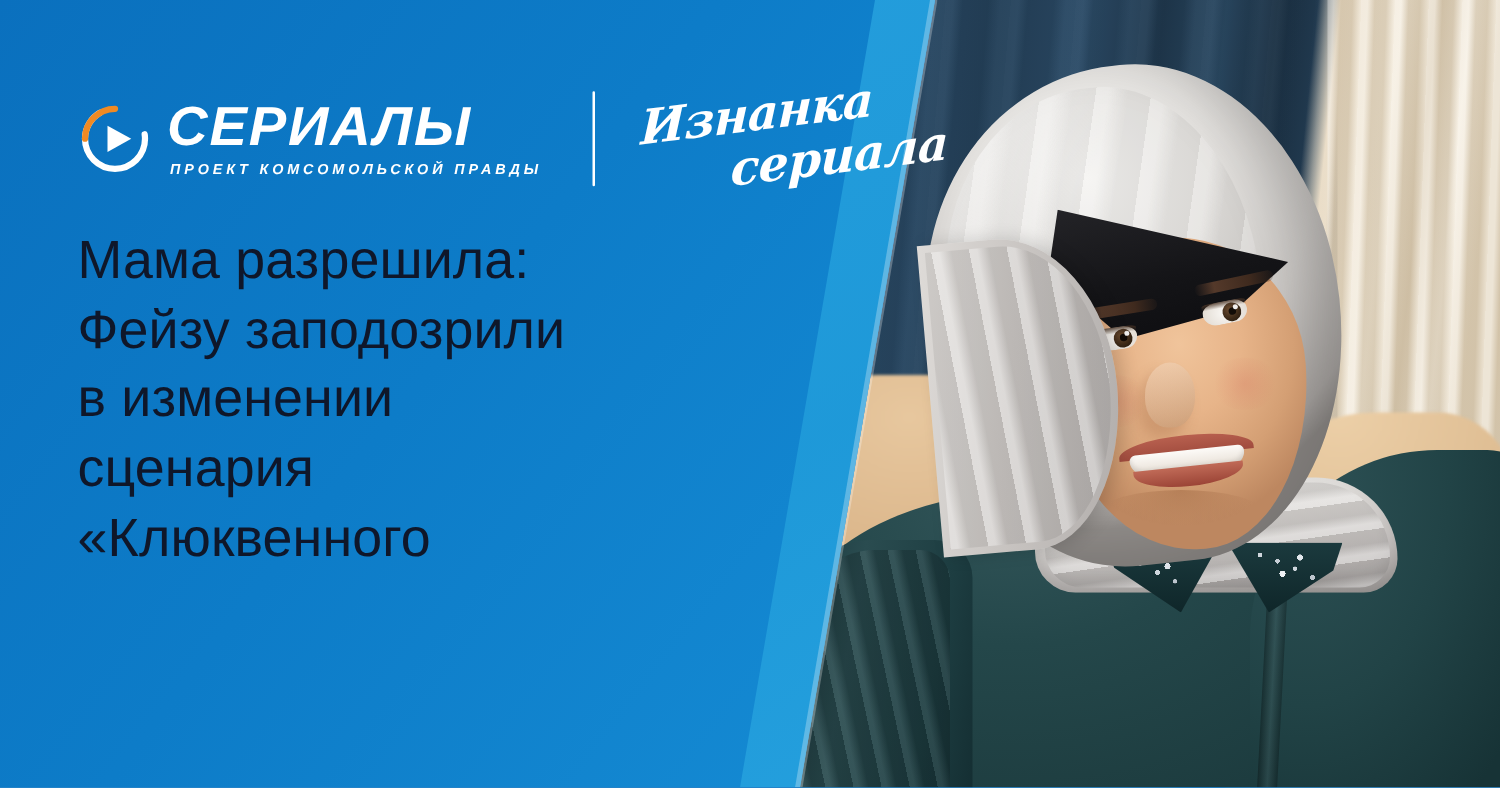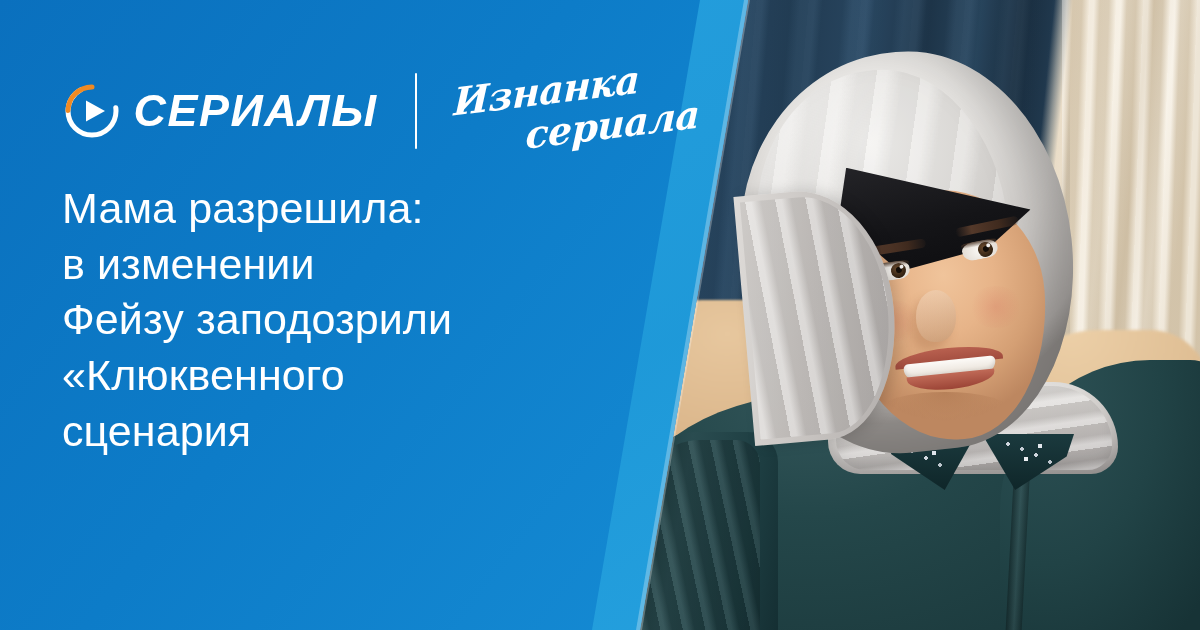--- a/index.html
+++ b/index.html
@@ -381,21 +381,21 @@
     font-size:38px;
     transform:rotate(-7deg) skewX(-9deg);
     letter-spacing:-0.5px;
   }
 
   
   #headline {
     position:absolute;
     left:62px; top:181px;
     width:520px;
-    color:#ffffff;
+    color:#0f172a;
     font-size:43px;
     line-height:1.295;
     font-weight:normal;
     letter-spacing:0.1px;
   }
   #headline .ln { display:block; white-space:nowrap; }
 </style>
 </head>
 <body>
 
@@ -479,31 +479,32 @@
         <circle cx="30" cy="30" r="24" fill="none" stroke="#ffffff" stroke-width="5" stroke-linecap="round" stroke-dasharray="104 47" stroke-dashoffset="-34" transform="rotate(-90 30 30)"></circle>
 
         <circle cx="30" cy="30" r="24" fill="none" stroke="#f08a23" stroke-width="5" stroke-linecap="round" stroke-dasharray="38 113" stroke-dashoffset="-113" transform="rotate(-90 30 30)"></circle>
 
         <path d="M24 19.5 L43 30 L24 40.5 Z" fill="#ffffff"></path>
       </svg>
     </div>
 
     <div id="brand-block">
       <div id="brand-word">СЕРИАЛЫ</div>
+      <div id="brand-sub">ПРОЕКТ КОМСОМОЛЬСКОЙ ПРАВДЫ</div>
     </div>
 
     <div id="logo-divider"></div>
 
     <div id="inside-logo">
       <span class="l1">Изнанка</span>
       <span class="l2">сериала</span>
     </div>
   </div>
 
   <div id="headline">
     <span class="ln">Мама разрешила:</span>
+    <span class="ln">Фейзу заподозрили</span>
     <span class="ln">в изменении</span>
-    <span class="ln">Фейзу заподозрили</span>
+    <span class="ln">сценария</span>
     <span class="ln">«Клюквенного</span>
-    <span class="ln">сценария</span>
   </div>
 
 </div>
 
 </body></html>

